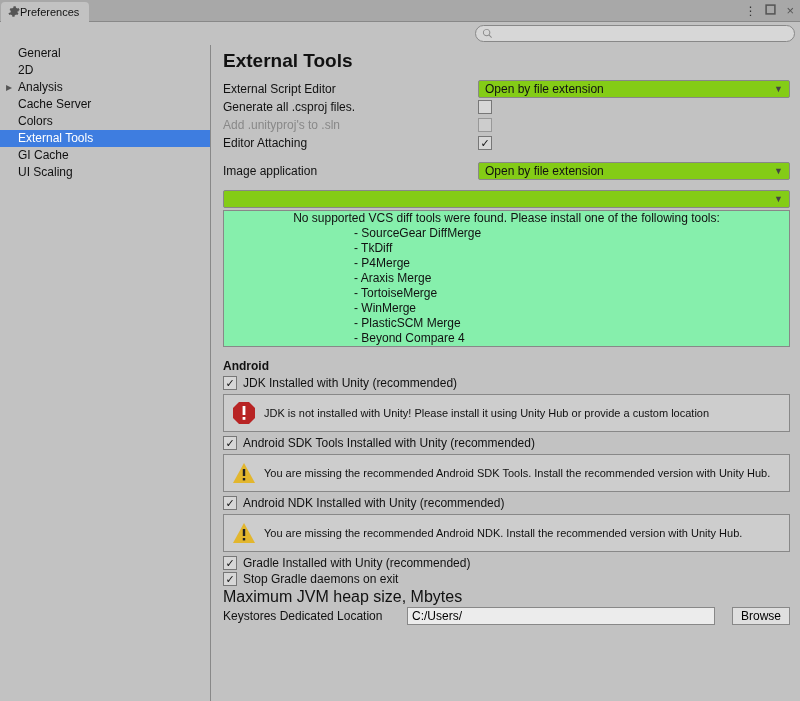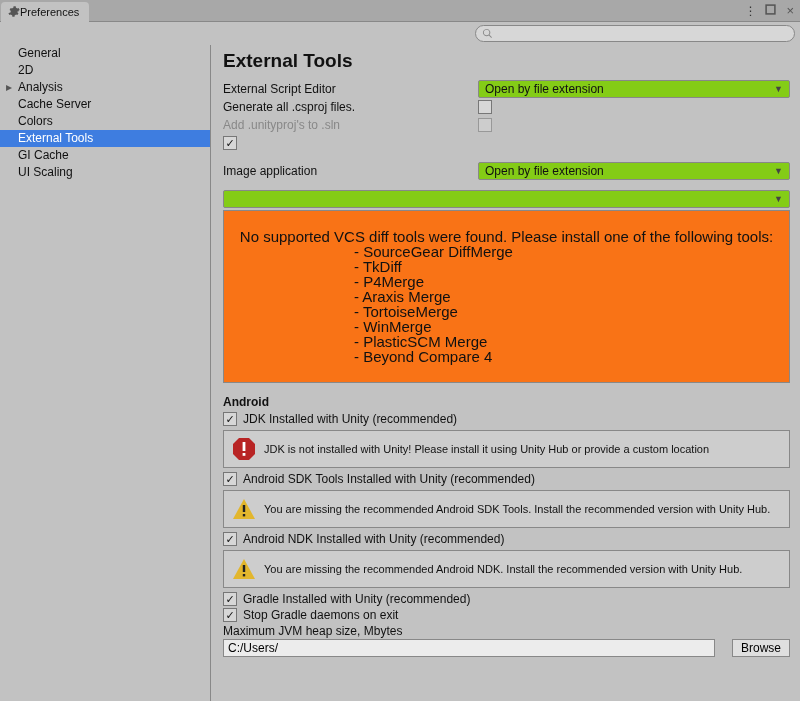--- a/index.html
+++ b/index.html
@@ -141,24 +141,24 @@
     display: inline-flex;
     align-items: center;
     justify-content: center;
     font-size: 11px;
     line-height: 1;
   }
   .chk.disabled { opacity: .55; }
   .spacer { height: 10px; }
   .infobox {
     border: 1px solid #888;
-    background: #f97316;
+    background: #86efac;
     margin-top: 2px;
-    padding: 18px 10px;
-    font-size: 15px;
+    padding: 0 10px;
+    font-size: 12px;
     line-height: 15px;
   }
   .infobox .center { text-align: center; }
   .infobox .toolrow { padding-left: 120px; }
   h2 {
     font-size: 12px;
     font-weight: bold;
     margin: 12px 0 2px 0;
   }
   .chkrow {
@@ -182,21 +182,21 @@
     width: 24px;
     height: 24px;
     flex-shrink: 0;
   }
   .textrow {
     display: flex;
     align-items: center;
     gap: 0;
     margin-top: 1px;
   }
-  .textrow .tlabel { width: 184px; font-size: 12px; }
+  .textrow .tlabel { width: 184px; font-size: 16px; }
   .textrow .tlabel2 { width: 184px; font-size: 12px; }
   .textrow input[type=text] {
     flex: 1;
     height: 18px;
     border: 1px solid #888;
     background: #ececec;
     padding: 0 4px;
     font-size: 12px;
   }
   .textrow button {
@@ -273,20 +273,21 @@
         <div class="label">Generate all .csproj files.</div>
         <span class="chk"></span>
       </div>
 
       <div class="row">
         <div class="label disabled">Add .unityproj's to .sln</div>
         <span class="chk disabled"></span>
       </div>
 
       <div class="row">
+        <div class="label">Editor Attaching</div>
         <span class="chk">✓</span>
       </div>
 
       <div class="spacer"></div>
 
       <div class="row">
         <div class="label">Image application</div>
         <div class="dropdown">
           <span>Open by file extension</span>
           <span class="arrow">▼</span>
@@ -368,20 +369,21 @@
       <div class="chkrow">
         <span class="chk">✓</span>
         <span>Stop Gradle daemons on exit</span>
       </div>
 
       <div class="textrow">
         <div class="tlabel" style="width:280px">Maximum JVM heap size, Mbytes</div>
       </div>
 
       <div class="textrow">
+        <div class="tlabel2">Keystores Dedicated Location</div>
         <input type="text" value="C:/Users/" style="">
         <button>Browse</button>
       </div>
 
     </div>
   </div>
 
 </div>
 
 </body></html>

